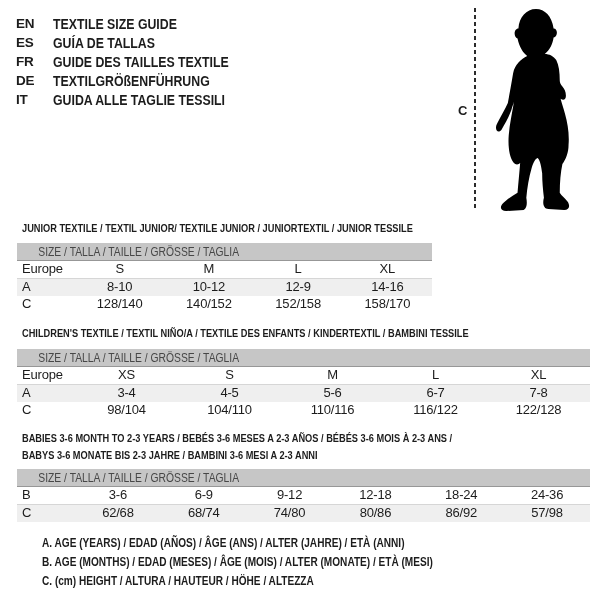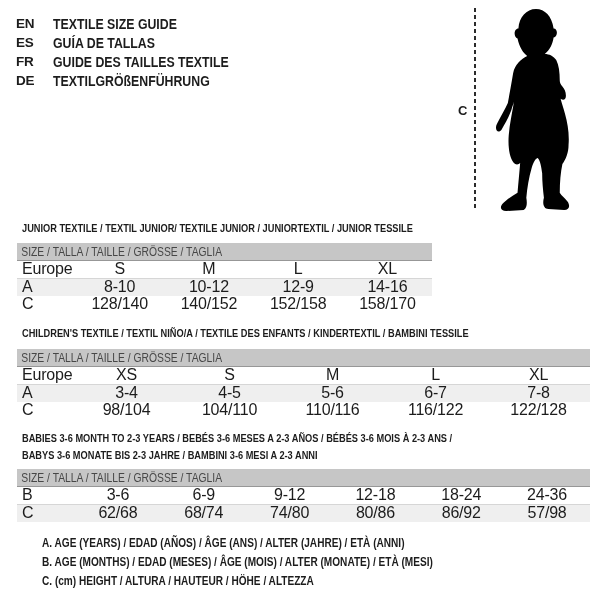--- a/index.html
+++ b/index.html
@@ -26,24 +26,24 @@
   .sec-title div { white-space:nowrap; transform:scaleX(0.84); transform-origin:0 50%; }
   #title-junior { left:22px; top:220px; }
   #title-children { left:22px; top:325px; }
   #title-babies { left:22px; top:430px; }
 
   
   .size-table { background:#ffffff; }
   #table-junior { left:17px; top:243px; width:415px; }
   #table-children { left:17px; top:349px; width:573px; }
   #table-babies { left:17px; top:469px; width:573px; }
-  .hdr { height:17px; background:#c6c6c6; border-bottom:1px solid #979797; display:flex; align-items:center; }
+  .hdr { height:17px; background:#c6c6c6; border-bottom:1px solid #979797; display:flex; align-items:center;padding-left:17px; }
   .hdr span { font-size:12px; color:#474747; padding-left:5px; white-space:nowrap;
     transform:scaleX(0.86); transform-origin:0 50%; }
-  .t-row { display:flex; height:17px; align-items:flex-end; font-size:16px; letter-spacing:-0.2px; }
+  .t-row { display:flex; height:17px; align-items:flex-start; font-size:13px; letter-spacing:-0.2px; }
   .t-row .label { width:58px; padding-left:5px; box-sizing:border-box; }
   .t-row .val { flex:1; text-align:center; }
   .t-row.shaded { background:#efefef; }
   .t-row.ruled { border-bottom:1px solid #d6d6d6; }
 
   
   #legend { left:22px; top:534px;margin-left:20px; }
   .legend-line { font-weight:bold; font-size:12px; height:19px; line-height:19px;
     white-space:nowrap; transform:scaleX(0.84); transform-origin:0 50%; }
 </style>
@@ -59,20 +59,24 @@
     <span class="lang-code">ES</span>
     <span class="lang-label">GUÍA DE TALLAS</span>
   </div>
   <div class="lang-row">
     <span class="lang-code">FR</span>
     <span class="lang-label">GUIDE DES TAILLES TEXTILE</span>
   </div>
   <div class="lang-row">
     <span class="lang-code">DE</span>
     <span class="lang-label">TEXTILGRÖßENFÜHRUNG</span>
+  </div>
+  <div class="lang-row">
+    <span class="lang-code">IT</span>
+    <span class="lang-label">GUIDA ALLE TAGLIE TESSILI</span>
   </div>
 </div>
 
 <span class="abs" id="height-label">C</span>
 <div class="abs" id="dash-line"></div>
 <svg class="abs" id="baby-svg" width="88" height="204" viewBox="0 0 100 200" preserveAspectRatio="none">
   <path fill="#000000" d="M50 2
     C39 2 31 10 30 21 C25 21 24 29 29 31 C31 39 35 45 40 48
     C33 51 26 56 24 65 C22 75 20 85 18 94 C15 100 10 107 6 114
     C2 120 7 125 11 120 C15 114 19 108 22 101 C23 98 24 96 25 93

